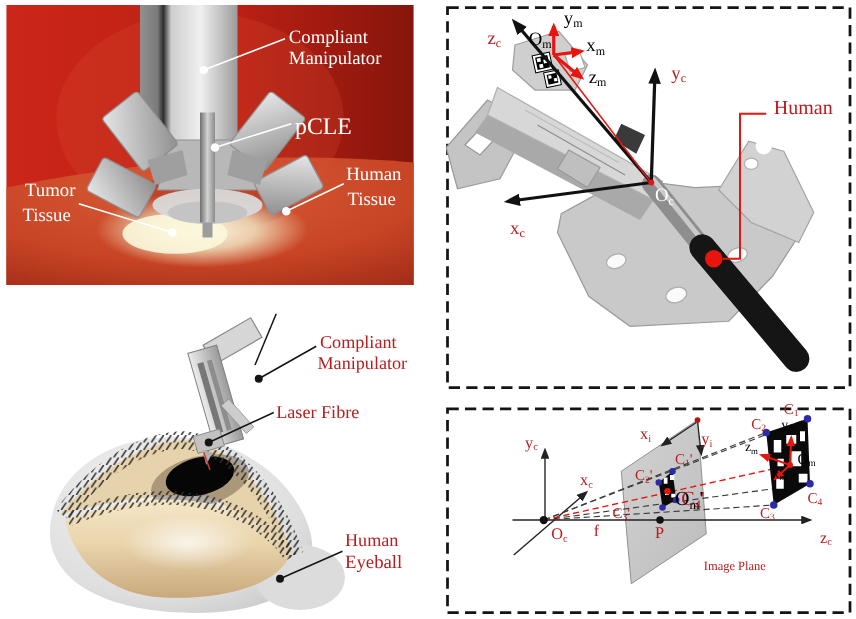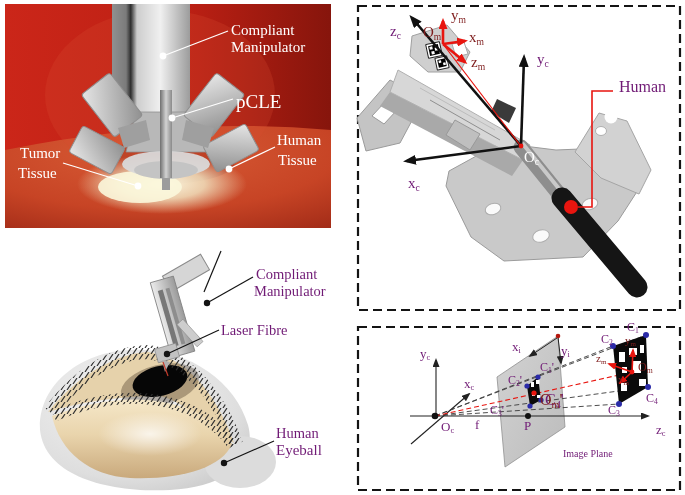--- a/index.html
+++ b/index.html
@@ -1,22 +1,22 @@
 <!DOCTYPE html>
 <html><head>
 <meta charset="utf-8">
 <style>
   html,body{margin:0;padding:0;background:#fff;}
   .page{position:relative;width:685px;height:495px;background:#fff;overflow:hidden;
         font-family:"Liberation Serif","DejaVu Serif",serif;}
   .art{position:absolute;}
-  .lbl{position:absolute;line-height:1;color:#701a75;white-space:nowrap;z-index:5;
+  .lbl{position:absolute;line-height:1;color:#b91c1c;white-space:nowrap;z-index:5;
        font-family:"Liberation Serif","DejaVu Serif",serif;}
   .lbl sub{font-size:64%;vertical-align:-0.28em;line-height:0;}
-  .red{color:#7f1d1d;}
+  .red{color:#000000;}
   .white{color:#ffffff;}
 </style>
 </head>
 <body>
 
 <div class="page">
 
   <svg class="art" style="left:5px;top:4px" width="326" height="224" viewBox="5 4 326 224">
     <defs>
       <linearGradient id="wallG" x1="0" y1="0" x2="1" y2="0">

